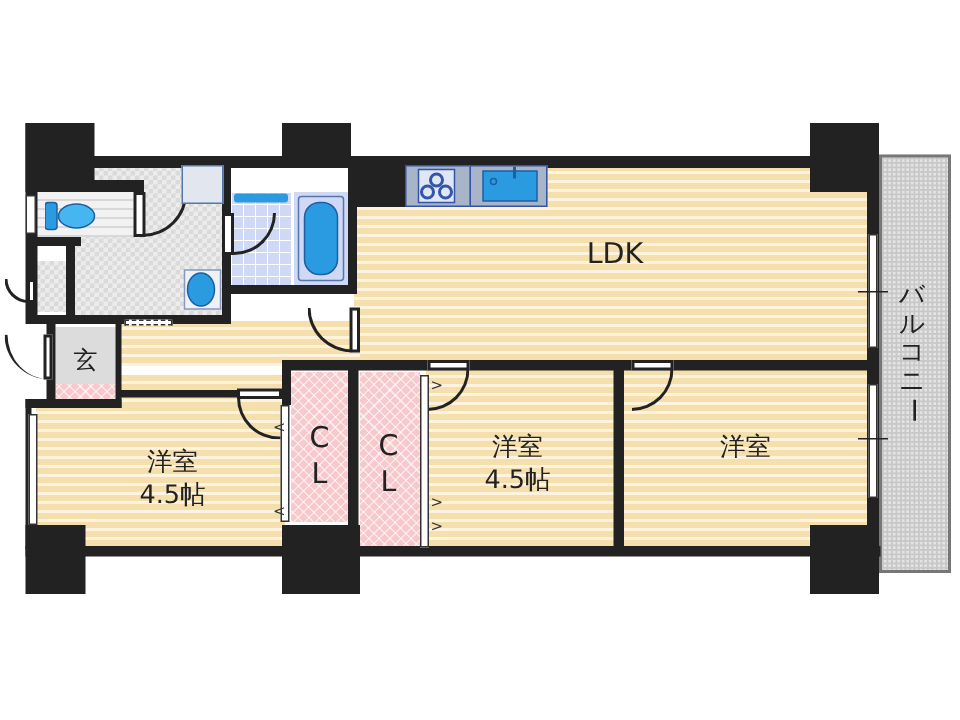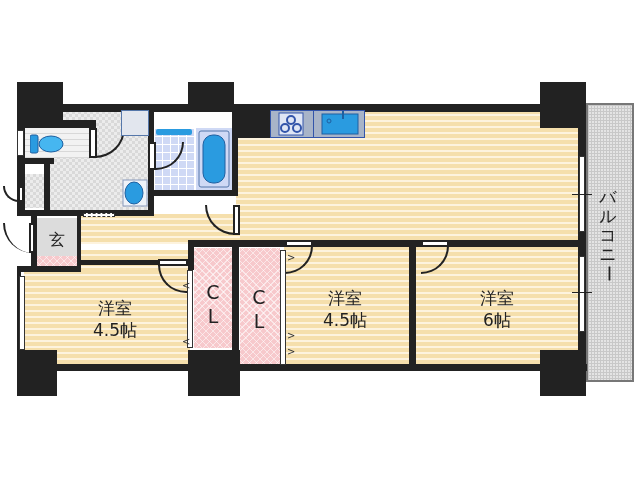--- a/index.html
+++ b/index.html
@@ -199,32 +199,32 @@
 
 <div class="abs" style="left:313px;top:110px;width:52px;height:28px;background:#a8b4c8;border:1px solid #3355aa;box-sizing:border-box;">
   <svg width="50" height="26" viewBox="0 0 50 26">
     <rect x="8" y="3" width="36" height="20" fill="#2a9be0" stroke="#1e5fa0"></rect>
     <circle cx="15" cy="10" r="2" fill="none" stroke="#1e5fa0"></circle>
     <line x1="29" y1="0" x2="29" y2="8" stroke="#1e5fa0" stroke-width="2"></line>
   </svg>
 </div>
 
 <div class="label" style="left:370px;top:158px;width:80px;font-size:19px;">
+  <div>LDK</div>
 </div>
 <div class="label" style="left:75px;top:297px;width:80px;">
   <div>洋室</div>
   <div>4.5帖</div>
 </div>
 <div class="label" style="left:305px;top:287px;width:80px;">
   <div>洋室</div>
   <div>4.5帖</div>
 </div>
 <div class="label" style="left:457px;top:287px;width:80px;">
   <div>洋室</div>
-  <div>6帖</div>
 </div>
 
 <div class="label" style="left:198px;top:280px;width:30px;font-size:19px;line-height:24px;">
   <div>C</div>
   <div>L</div>
 </div>
 <div class="label" style="left:244px;top:285px;width:30px;font-size:19px;line-height:24px;">
   <div>C</div>
   <div>L</div>
 </div>

